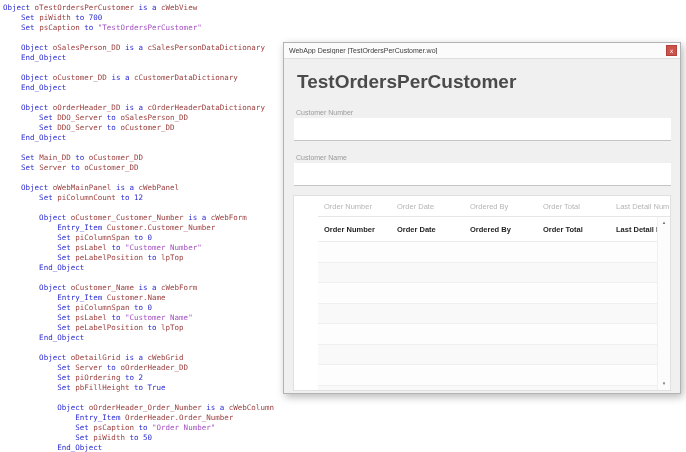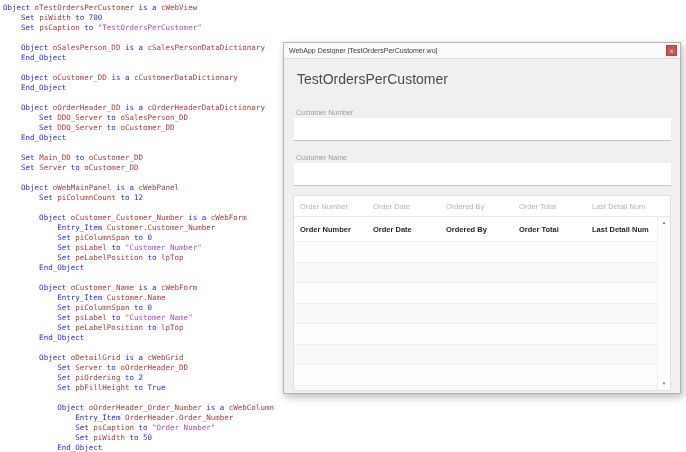--- a/index.html
+++ b/index.html
@@ -36,41 +36,41 @@
   .close-btn{
     width:11px;height:11px;flex:0 0 auto;
     background:var(--close);border:1px solid #b2413b;box-sizing:border-box;
     color:#ffffff;font-size:6px;line-height:9px;text-align:center;
     font-family:"DejaVu Sans",sans-serif;cursor:pointer;
   }
   .win-body{position:absolute;left:0;right:0;top:16px;bottom:0;background:#f0f0f0;}
 
   .view-heading{
     position:absolute;left:13px;top:12px;
-    font-size:14px;color:#4b4b4b;font-weight:400;
+    font-size:19px;color:#4b4b4b;font-weight:700;
   }
 
   .field-label{
     position:absolute;left:12px;
     font-size:7px;color:#9b9b9b;
   }
   .field-label.f0{top:50px;}
   .field-label.f1{top:95px;}
   .web-form-input{
     position:absolute;left:10px;right:9px;height:23px;box-sizing:border-box;
     background:#ffffff;border:none;border-bottom:1px solid #c4c4c4;
     font-size:8px;color:#333;padding:0 4px;outline:none;
   }
   .web-form-input.f0{top:59px;}
   .web-form-input.f1{top:104px;}
 
   
   .web-grid{
     position:absolute;left:9px;right:9px;top:136px;height:196px;box-sizing:border-box;
-    background:#ffffff;border:1px solid #e0e0e0;overflow:hidden;
+    background:#ffffff;border:1px solid #e0e0e0;overflow:hidden;padding-left:24px;
   }
   .grid-header-row{
     display:grid;grid-template-columns:repeat(5,73px);
     height:20px;align-items:center;border-bottom:1px solid #e6e6e6;
   }
   .grid-header-cell{
     font-size:7.5px;color:#b5b5b5;padding-left:6px;
     white-space:nowrap;overflow:hidden;
   }
   .grid-filler-row{

